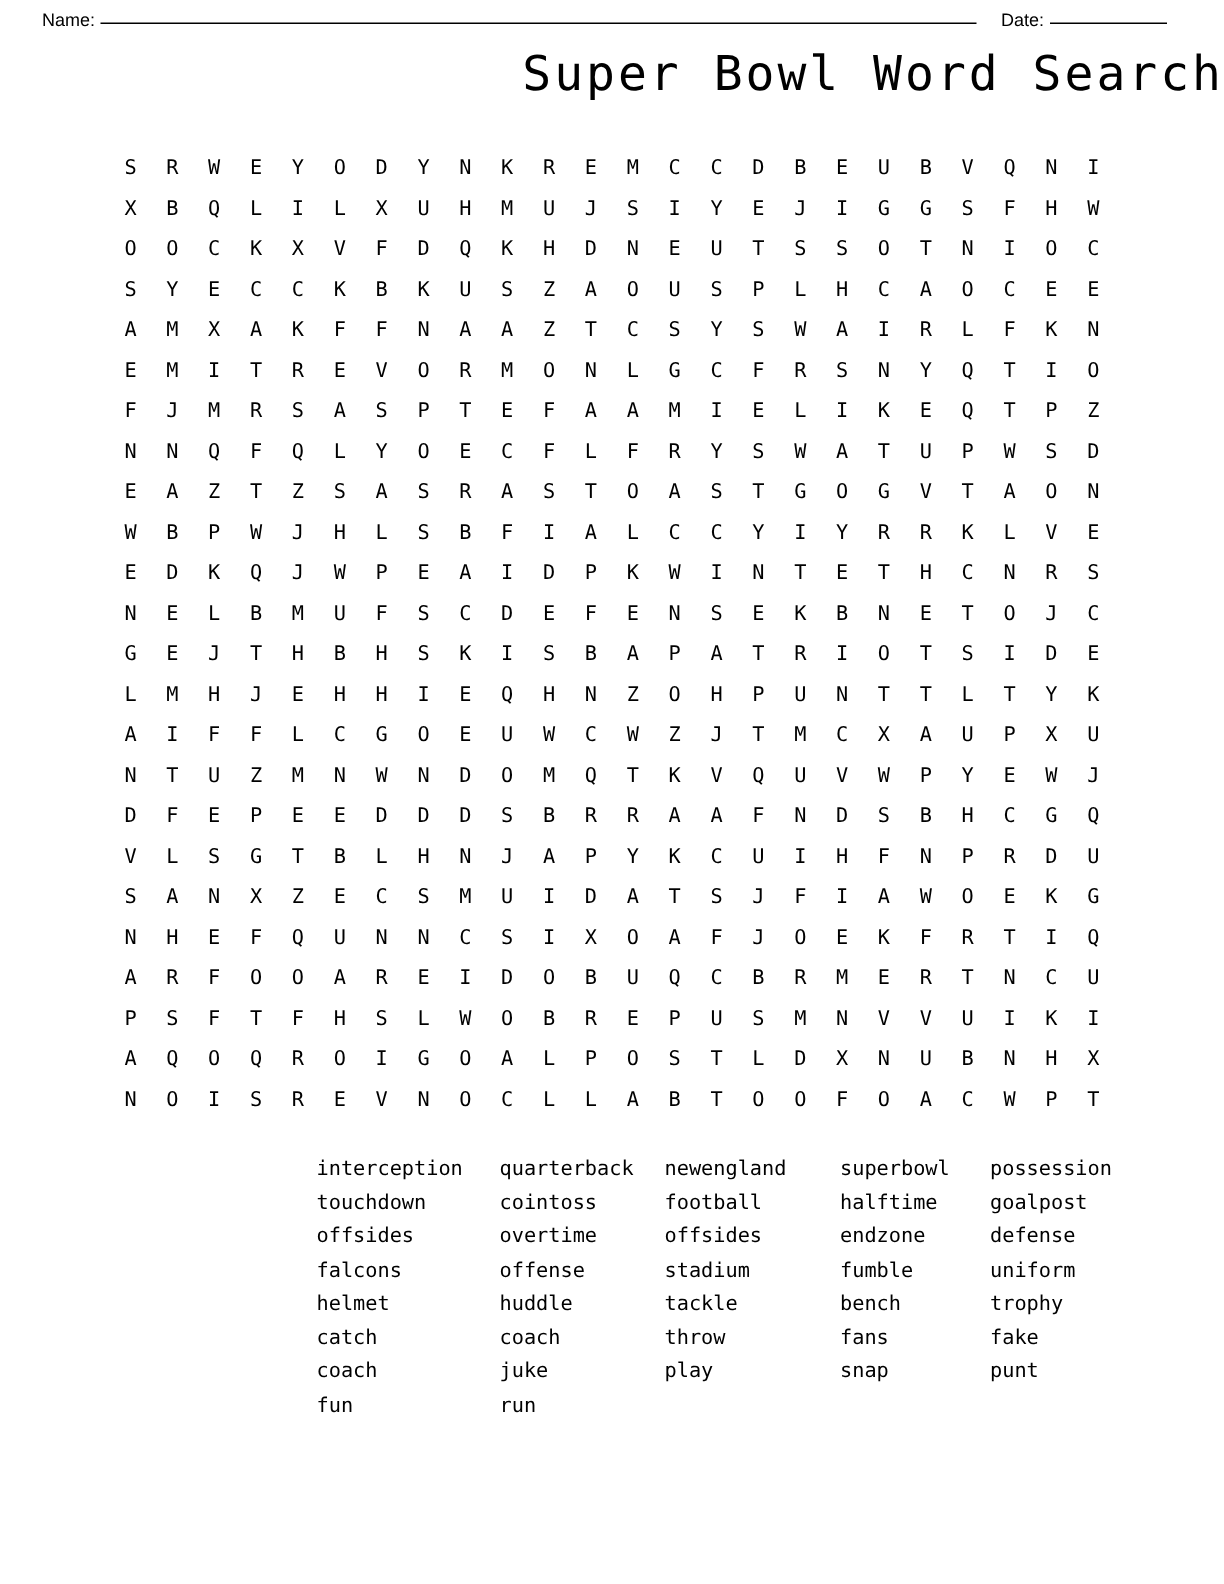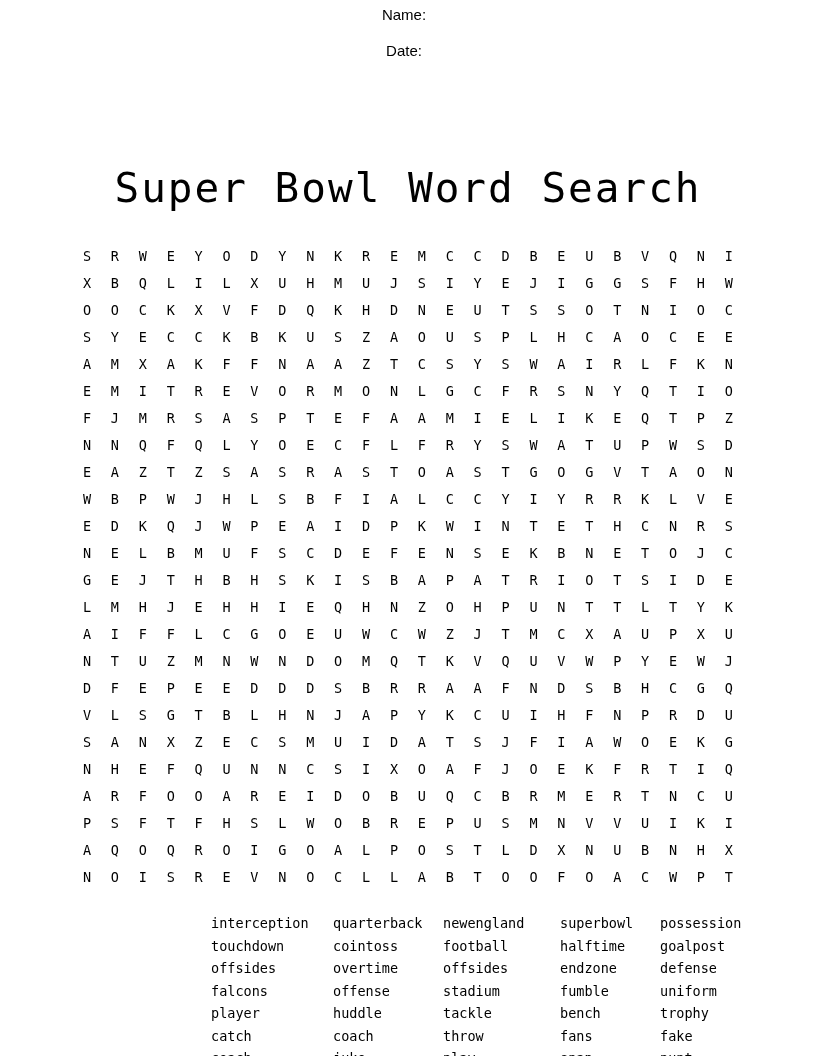--- a/index.html
+++ b/index.html
@@ -19,49 +19,48 @@
     width: 816px;
     height: 1056px;
     box-sizing: border-box;
     padding: 0;
     position: relative;
   }
 
   
   .name-date-row {
     display: flex;
-    align-items: center;
-    font-size: 15px;
+    align-items: flex-end;
+    font-size: 12px;
     padding: 6px 36px 0 28px;
     font-family: "Liberation Sans", sans-serif;
-    flex-direction: column;
   }
   .nd-label {
     white-space: nowrap;
   }
   .nd-rule {
     flex: 1 1 auto;
     border-bottom: 1px solid #000;
     margin: 0 2px 4px 4px;
     height: 0;
   }
   .nd-rule.date-rule {
     flex: 0 0 78px;
   }
   .nd-spacer {
     flex: 0 0 14px;
   }
 
   
   .title {
-    text-align: center;
+    text-align: right;
     font-family: "DejaVu Sans Mono", "Liberation Mono", monospace;
-    font-size: 41px;
+    font-size: 32px;
     letter-spacing: 2px;
-    margin: 22px 0 0 0;
+    margin: 10px 0 0 0;
     font-weight: normal;
     white-space: nowrap;
   }
 
   
   .grid {
     margin: 30px auto 0 auto;
     width: 660px;
     font-family: "DejaVu Sans Mono", "Liberation Mono", monospace;
     font-size: 13.5px;
@@ -744,21 +743,21 @@
         <span class="grid-cell">T</span>
       </div>
     </div>
 
   <div class="wordlist" id="wordlist">
       <div class="word-col c0">
         <div class="word-item">interception</div>
         <div class="word-item">touchdown</div>
         <div class="word-item">offsides</div>
         <div class="word-item">falcons</div>
-        <div class="word-item">player</div>
+        <div class="word-item">helmet</div>
         <div class="word-item">catch</div>
         <div class="word-item">coach</div>
         <div class="word-item">fun</div>
       </div>
       <div class="word-col c1">
         <div class="word-item">quarterback</div>
         <div class="word-item">cointoss</div>
         <div class="word-item">overtime</div>
         <div class="word-item">offense</div>
         <div class="word-item">huddle</div>

